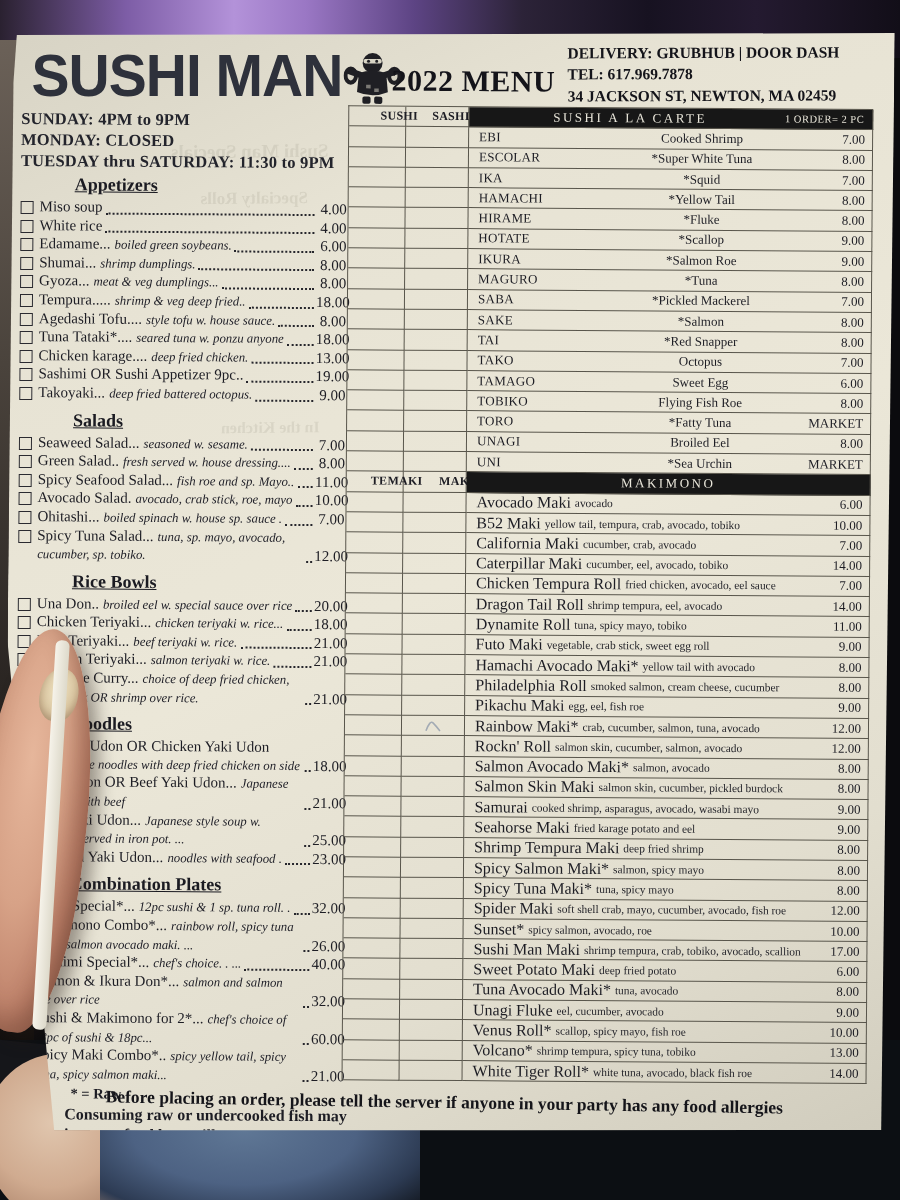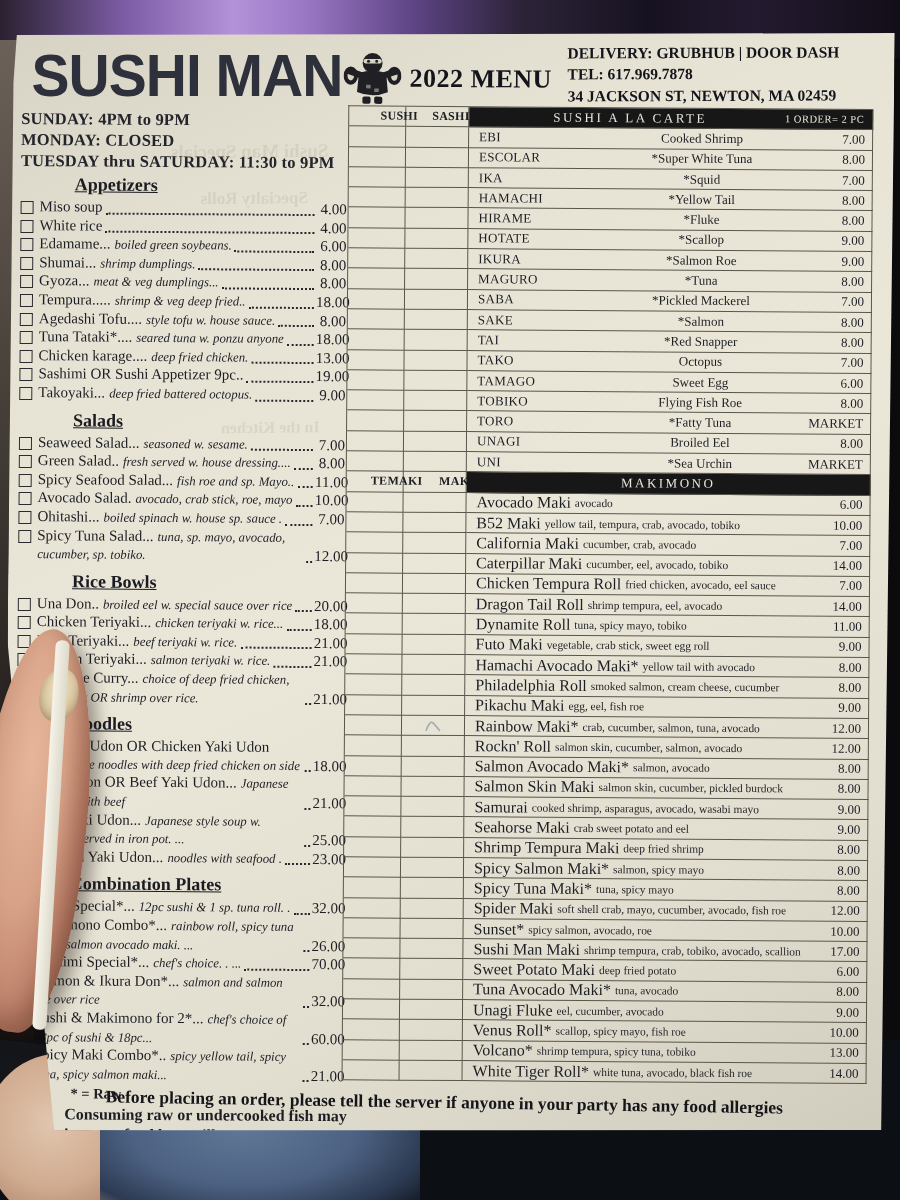--- a/index.html
+++ b/index.html
@@ -18,21 +18,21 @@
     background:radial-gradient(ellipse at 45% 30%,#5f7795 0%,#4d6283 45%,#2c3a52 75%,rgba(12,15,19,0) 100%);}
   
   .paper{position:absolute;left:8px;top:30px;width:883px;height:1103px;z-index:2;
     background:linear-gradient(155deg,#d7d3c4 0%,#e7e3d4 22%,#ebe7d8 50%,#e2decf 78%,#d0ccbd 100%);
     transform:rotate(0.4deg);box-shadow:0 8px 24px rgba(0,0,0,.55);
     clip-path:polygon(5px 8px,883px 0px,877px 1097px,50px 1103px,0px 615px,2px 55px);
     color:#1d1d24;}
   .title{position:absolute;left:20px;top:14px;font-family:"Liberation Sans","DejaVu Sans",sans-serif;
     font-weight:bold;font-size:57px;letter-spacing:-1px;color:#2e313b;transform:scaleY(1.04) rotate(-0.4deg);}
   .logo{position:absolute;left:332px;top:18px;width:58px;height:62px;}
-  .menu-year{position:absolute;left:398px;top:34px;font-weight:bold;font-size:26px;color:#14141a;letter-spacing:.5px;text-align:right;}
+  .menu-year{position:absolute;left:380px;top:34px;font-weight:bold;font-size:30px;color:#14141a;letter-spacing:.5px;text-align:right;}
   .delivery{position:absolute;left:556px;top:10px;width:312px;font-weight:bold;font-size:15.5px;
     line-height:1.38;color:#14141a;transform:rotate(-0.6deg);}
   .hours{position:absolute;left:10px;top:82px;width:340px;font-weight:bold;font-size:16.5px;
     line-height:1.27;color:#23242c;letter-spacing:.2px;}
   
   .left-col{position:absolute;left:8px;top:140px;width:332px;}
   .sec-title{font-weight:bold;font-size:18px;text-decoration:underline;margin:7px 0 3px 56px;color:#1b1b22;}
   .item{display:flex;align-items:flex-end;position:relative;padding-left:21px;
     font-size:15px;line-height:17.6px;}
   .cb{position:absolute;left:2px;top:3px;width:11px;height:11px;border:1.6px solid #2a2a30;background:transparent;}
@@ -306,21 +306,21 @@
         <div class="item">
           <span class="cb"></span>
           <span class="itemtext"><span class="iname">Makimono Combo*...</span><span class="idesc">rainbow roll, spicy tuna maki, salmon avocado maki. ...</span></span>
           <span class="leader"></span>
           <span class="iprice">26.00</span>
         </div>
         <div class="item">
           <span class="cb"></span>
           <span class="itemtext"><span class="iname">Sashimi Special*...</span><span class="idesc">chef's choice. . ...</span></span>
           <span class="leader"></span>
-          <span class="iprice">70.00</span>
+          <span class="iprice">40.00</span>
         </div>
         <div class="item">
           <span class="cb"></span>
           <span class="itemtext"><span class="iname">Salmon &amp; Ikura Don*...</span><span class="idesc">salmon and salmon roe over rice</span></span>
           <span class="leader"></span>
           <span class="iprice">32.00</span>
         </div>
         <div class="item">
           <span class="cb"></span>
           <span class="itemtext"><span class="iname">Sushi &amp; Makimono for 2*...</span><span class="idesc">chef's choice of 18pc of sushi &amp; 18pc...</span></span>
@@ -598,21 +598,21 @@
       <div class="maki-main">
         <span class="maki-name">Samurai</span>
         <span class="maki-desc">cooked shrimp, asparagus, avocado, wasabi mayo</span>
         <span class="maki-spacer"></span>
         <span class="maki-price">9.00</span>
       </div>
       <div class="ckcell"></div>
       <div class="ckcell"></div>
       <div class="maki-main">
         <span class="maki-name">Seahorse Maki</span>
-        <span class="maki-desc">crab sweet potato and eel</span>
+        <span class="maki-desc">fried karage potato and eel</span>
         <span class="maki-spacer"></span>
         <span class="maki-price">9.00</span>
       </div>
       <div class="ckcell"></div>
       <div class="ckcell"></div>
       <div class="maki-main">
         <span class="maki-name">Shrimp Tempura Maki</span>
         <span class="maki-desc">deep fried shrimp</span>
         <span class="maki-spacer"></span>
         <span class="maki-price">8.00</span>

